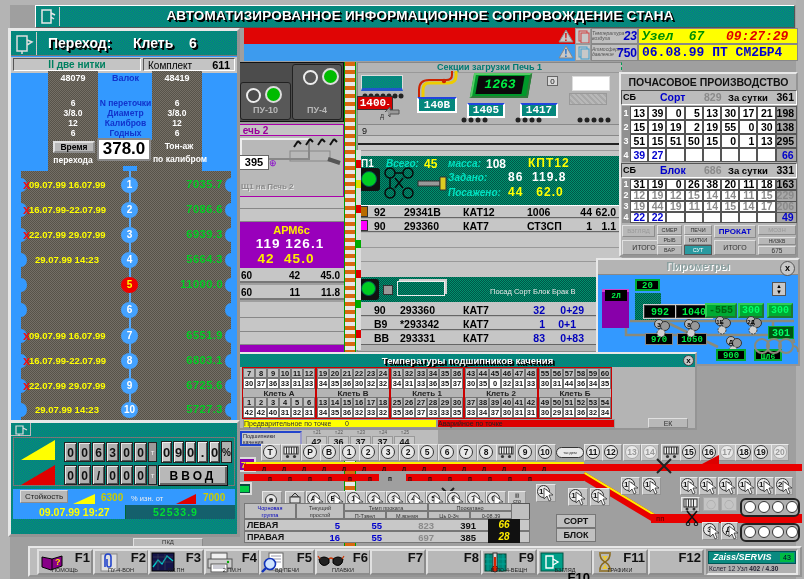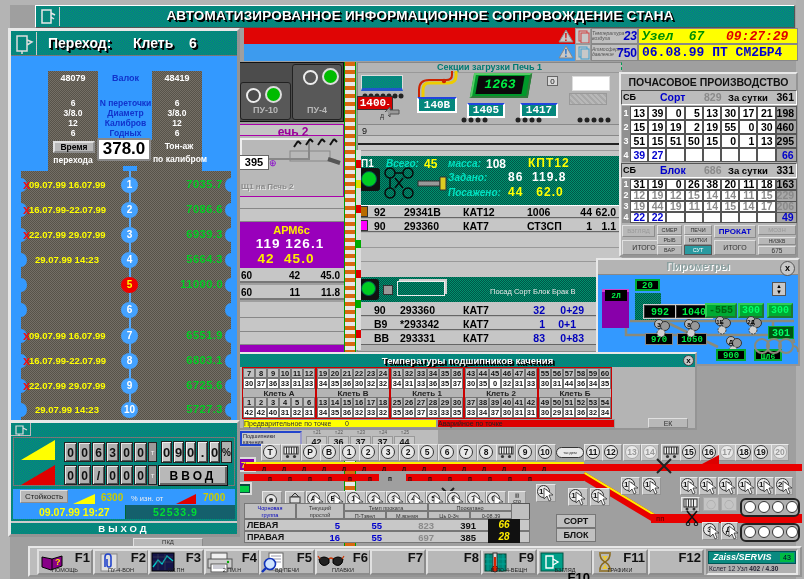--- a/index.html
+++ b/index.html
@@ -70,21 +70,21 @@
 <div class="ab" style="left:292px;top:64px;width:50px;height:56px;background:#585858;border:1px solid #222;border-radius:3px;"></div>
 <div class="ab" style="left:240px;top:82px;width:51px;height:38px;background:#585858;border:1px solid #222;border-radius:3px;"></div>
 <div class="ab" style="left:246px;top:88px;width:15px;height:15px;border-radius:50%;background:#4c4c4c;border:2px solid #eee;"></div>
 <div class="ab" style="left:265px;top:86px;width:17px;height:17px;border-radius:50%;background:#00bb00;border:2px solid #ddd;"></div>
 <div class="ab" style="left:303px;top:70px;width:15px;height:15px;border-radius:50%;background:#585858;border:2px solid #eee;"></div>
 <div class="ab" style="left:322px;top:68px;width:17px;height:17px;border-radius:50%;background:#00bb00;border:2px solid #ddd;"></div>
 <div class="ab" style="left:240px;top:105px;width:51px;text-align:center;color:#b8b8b8;font-weight:bold;font-size:9px;">ПУ-10</div>
 <div class="ab" style="left:292px;top:105px;width:50px;text-align:center;color:#b8b8b8;font-weight:bold;font-size:9px;">ПУ-4</div>
 
 <div class="ab" style="left:239px;top:124px;width:105px;height:73px;background:#b8b8b8;border:1px solid #aa00aa;"></div>
-<div class="ab" style="left:240px;top:125px;width:103px;height:11px;background:#c4c4c4;border-bottom:1px solid #aa00aa;color:#990099;font-weight:bold;font-size:12px;text-align:center;">&nbsp;ечь 2</div>
+<div class="ab" style="left:240px;top:125px;width:103px;height:11px;background:#c4c4c4;border-bottom:1px solid #aa00aa;color:#990099;font-weight:bold;font-size:10px;">&nbsp;ечь 2</div>
 <div class="ab" style="left:240px;top:138px;width:70px;height:22px;border:2px solid #888;border-top-color:#eee;border-left-color:#eee;"></div>
 <svg class="ab" style="left:288px;top:135px;" width="56" height="30">
     <g stroke="#111" stroke-width="2" fill="none">
       <path d="M6 12 L10 6 M10 6 L13 9"></path>
       <path d="M18 10 L22 4 M22 4 L25 7"></path>
       <path d="M30 10 L34 4 M34 4 L37 7"></path>
       <path d="M42 10 L46 4 M46 4 L49 7"></path>
     </g>
     <rect x="2" y="16" width="40" height="10" fill="none" stroke="#888"></rect>
     <path d="M40 24 L52 28" stroke="#555" stroke-width="4"></path>
@@ -300,21 +300,21 @@
 <div class="ab" style="left:775.6px;top:106px;width:21px;height:14px;background:#a8a8a8;border:1px solid #555;color:#000;font-weight:bold;font-size:10.5px;text-align:right;line-height:12px;padding-right:2px;">198</div>
 <div class="ab" style="left:622px;top:120px;width:8px;height:14px;background:#909090;color:#fff;font-weight:bold;font-size:9px;text-align:center;line-height:14px;">2</div>
 <div class="ab" style="left:630.0px;top:120px;width:18.2px;height:14px;background:#fff;border:1px solid #555;color:#000;font-weight:bold;font-size:10.5px;text-align:right;line-height:12px;padding-right:2px;">15</div>
 <div class="ab" style="left:648.2px;top:120px;width:18.2px;height:14px;background:#fff;border:1px solid #555;color:#000;font-weight:bold;font-size:10.5px;text-align:right;line-height:12px;padding-right:2px;">19</div>
 <div class="ab" style="left:666.4px;top:120px;width:18.2px;height:14px;background:#fff;border:1px solid #555;color:#000;font-weight:bold;font-size:10.5px;text-align:right;line-height:12px;padding-right:2px;">19</div>
 <div class="ab" style="left:684.6px;top:120px;width:18.2px;height:14px;background:#fff;border:1px solid #555;color:#000;font-weight:bold;font-size:10.5px;text-align:right;line-height:12px;padding-right:2px;">2</div>
 <div class="ab" style="left:702.8px;top:120px;width:18.2px;height:14px;background:#fff;border:1px solid #555;color:#000;font-weight:bold;font-size:10.5px;text-align:right;line-height:12px;padding-right:2px;">19</div>
 <div class="ab" style="left:721.0px;top:120px;width:18.2px;height:14px;background:#fff;border:1px solid #555;color:#000;font-weight:bold;font-size:10.5px;text-align:right;line-height:12px;padding-right:2px;">55</div>
 <div class="ab" style="left:739.2px;top:120px;width:18.2px;height:14px;background:#fff;border:1px solid #555;color:#000;font-weight:bold;font-size:10.5px;text-align:right;line-height:12px;padding-right:2px;">0</div>
 <div class="ab" style="left:757.4px;top:120px;width:18.2px;height:14px;background:#fff;border:1px solid #555;color:#000;font-weight:bold;font-size:10.5px;text-align:right;line-height:12px;padding-right:2px;">30</div>
-<div class="ab" style="left:775.6px;top:120px;width:21px;height:14px;background:#a8a8a8;border:1px solid #555;color:#000;font-weight:bold;font-size:10.5px;text-align:right;line-height:12px;padding-right:2px;">460</div>
+<div class="ab" style="left:775.6px;top:120px;width:21px;height:14px;background:#a8a8a8;border:1px solid #555;color:#000;font-weight:bold;font-size:10.5px;text-align:right;line-height:12px;padding-right:2px;">138</div>
 <div class="ab" style="left:622px;top:134px;width:8px;height:14px;background:#909090;color:#fff;font-weight:bold;font-size:9px;text-align:center;line-height:14px;">3</div>
 <div class="ab" style="left:630.0px;top:134px;width:18.2px;height:14px;background:#fff;border:1px solid #555;color:#000;font-weight:bold;font-size:10.5px;text-align:right;line-height:12px;padding-right:2px;">51</div>
 <div class="ab" style="left:648.2px;top:134px;width:18.2px;height:14px;background:#fff;border:1px solid #555;color:#000;font-weight:bold;font-size:10.5px;text-align:right;line-height:12px;padding-right:2px;">15</div>
 <div class="ab" style="left:666.4px;top:134px;width:18.2px;height:14px;background:#fff;border:1px solid #555;color:#000;font-weight:bold;font-size:10.5px;text-align:right;line-height:12px;padding-right:2px;">51</div>
 <div class="ab" style="left:684.6px;top:134px;width:18.2px;height:14px;background:#fff;border:1px solid #555;color:#000;font-weight:bold;font-size:10.5px;text-align:right;line-height:12px;padding-right:2px;">50</div>
 <div class="ab" style="left:702.8px;top:134px;width:18.2px;height:14px;background:#fff;border:1px solid #555;color:#000;font-weight:bold;font-size:10.5px;text-align:right;line-height:12px;padding-right:2px;">15</div>
 <div class="ab" style="left:721.0px;top:134px;width:18.2px;height:14px;background:#fff;border:1px solid #555;color:#000;font-weight:bold;font-size:10.5px;text-align:right;line-height:12px;padding-right:2px;">0</div>
 <div class="ab" style="left:739.2px;top:134px;width:18.2px;height:14px;background:#fff;border:1px solid #555;color:#000;font-weight:bold;font-size:10.5px;text-align:right;line-height:12px;padding-right:2px;">1</div>
 <div class="ab" style="left:757.4px;top:134px;width:18.2px;height:14px;background:#fff;border:1px solid #555;color:#000;font-weight:bold;font-size:10.5px;text-align:right;line-height:12px;padding-right:2px;">13</div>
 <div class="ab" style="left:775.6px;top:134px;width:21px;height:14px;background:#a8a8a8;border:1px solid #555;color:#000;font-weight:bold;font-size:10.5px;text-align:right;line-height:12px;padding-right:2px;">295</div>
@@ -911,20 +911,27 @@
 
  <div class="ab tealtex" style="left:0;top:0;width:226px;height:25px;border-bottom:1px solid #777;">
   <div class="ab" style="left:1px;top:1px;width:25px;height:23px;border-right:1px solid #ccc;">
    <svg width="25" height="23">
           <path d="M5 4 L15 4 L15 19 L5 19 Z M15 8 L20 10 L15 13 M10 19 L10 22" stroke="#ddd" fill="none" stroke-width="1.5"></path>
         </svg></div>
   <div class="ab wt ts" style="left:37px;top:4px;font-size:14px;">Переход:</div>
   <div class="ab wt ts" style="left:122px;top:4px;font-size:14px;">Клеть&nbsp;&nbsp;&nbsp;&nbsp;6</div>
  </div>
 
+ <div class="ab" style="left:0;top:26px;width:226px;height:16px;background:#c4c4c4;">
+  <div class="ab in1" style="left:2px;top:1px;width:128px;height:13px;text-align:center;color:#008060;font-weight:bold;font-size:10px;">II две нитки</div>
+  <div class="ab in1" style="left:132px;top:1px;width:92px;height:13px;font-size:10px;">
+        <span style="position:absolute;left:4px;top:1px;">Комплект</span>
+        <b style="position:absolute;right:4px;top:0;font-size:11px;">611</b>
+      </div>
+ </div>
 
  <div class="ab graytex" style="left:37px;top:40px;width:50px;height:78px;"></div>
  <div class="ab graytex" style="left:141px;top:40px;width:50px;height:78px;"></div>
  <div class="ab wt" style="left:37px;top:42px;width:50px;text-align:center;font-size:9px;">48079</div>
  <div class="ab wt" style="left:141px;top:42px;width:50px;text-align:center;font-size:9px;">48419</div>
  <div class="ab" style="left:87px;top:42px;width:55px;text-align:center;font-size:9px;color:#1133cc;font-weight:bold;">Валок</div>
  <div class="ab" style="left:80px;top:67px;width:69px;text-align:center;font-size:8.5px;color:#1133cc;font-weight:bold;line-height:10px;">N переточки<br>Диаметр<br>Калибров<br>Годных</div>
  <div class="ab wt" style="left:37px;top:67px;width:50px;text-align:center;font-size:8.5px;line-height:10px;">6<br>3/8.0<br>12<br>6</div>
  <div class="ab wt" style="left:141px;top:67px;width:50px;text-align:center;font-size:8.5px;line-height:10px;">6<br>3/8.0<br>12<br>6</div>
 
@@ -1030,23 +1037,20 @@
   <div class="ab" style="left:60px;top:5px;width:0;height:0;border-left:22px solid transparent;border-bottom:10px solid #ffff00;"></div>
   <div class="ab" style="left:88px;top:3px;color:#cccc00;font-weight:bold;font-size:10px;">6300</div>
   <div class="ab" style="left:118px;top:5px;color:#eee;font-size:7.5px;">% изн. от</div>
   <div class="ab" style="left:163px;top:5px;width:0;height:0;border-left:20px solid transparent;border-bottom:10px solid #e00000;"></div>
   <div class="ab" style="left:190px;top:3px;color:#cccc00;font-weight:bold;font-size:10px;">7000</div>
   <div class="ab" style="left:112px;top:16px;width:110px;height:14px;background:#14606c;border-left:1px solid #063;"></div>
   <div class="ab" style="left:26px;top:17px;color:#ffff00;font-weight:bold;font-size:10.5px;text-align:center;">09.07.99 19:27</div>
   <div class="ab" style="left:140px;top:17px;color:#00dd33;font-weight:bold;font-size:10.5px;letter-spacing:1px;">52533.9</div>
  </div>
 
- <div class="ab tealtex" style="left:0;top:98px;width:226px;height:13px;border-top:2px solid #ccc;">
-  <div class="ab wt" style="left:0;top:0;width:226px;text-align:center;font-size:9.5px;letter-spacing:3px;">ВЫХОД</div>
- </div>
 </div>
 
 <div class="ab btn" style="left:133px;top:538px;width:70px;height:10px;border-width:1px;font-size:6px;color:#333;text-align:center;">ПКД</div>
 
 <div class="ab" style="left:28px;top:546px;width:774px;height:31px;background:#bcbcbc;border:2px outset #e8e8e8;"></div>
 <div class="ab btn" style="left:37px;top:549px;width:56px;height:26px;"></div>
 <div class="ab" style="left:39px;top:551px;"><svg width="26" height="22">
       <path d="M3 16 L12 19 L23 15 L23 5 L13 8 L3 6 Z" fill="#880088" stroke="#000"></path>
       <path d="M13 8 L13 19" stroke="#000"></path>
       <text x="16" y="14" font-size="9" font-weight="bold" fill="#ffdd00">?</text>

